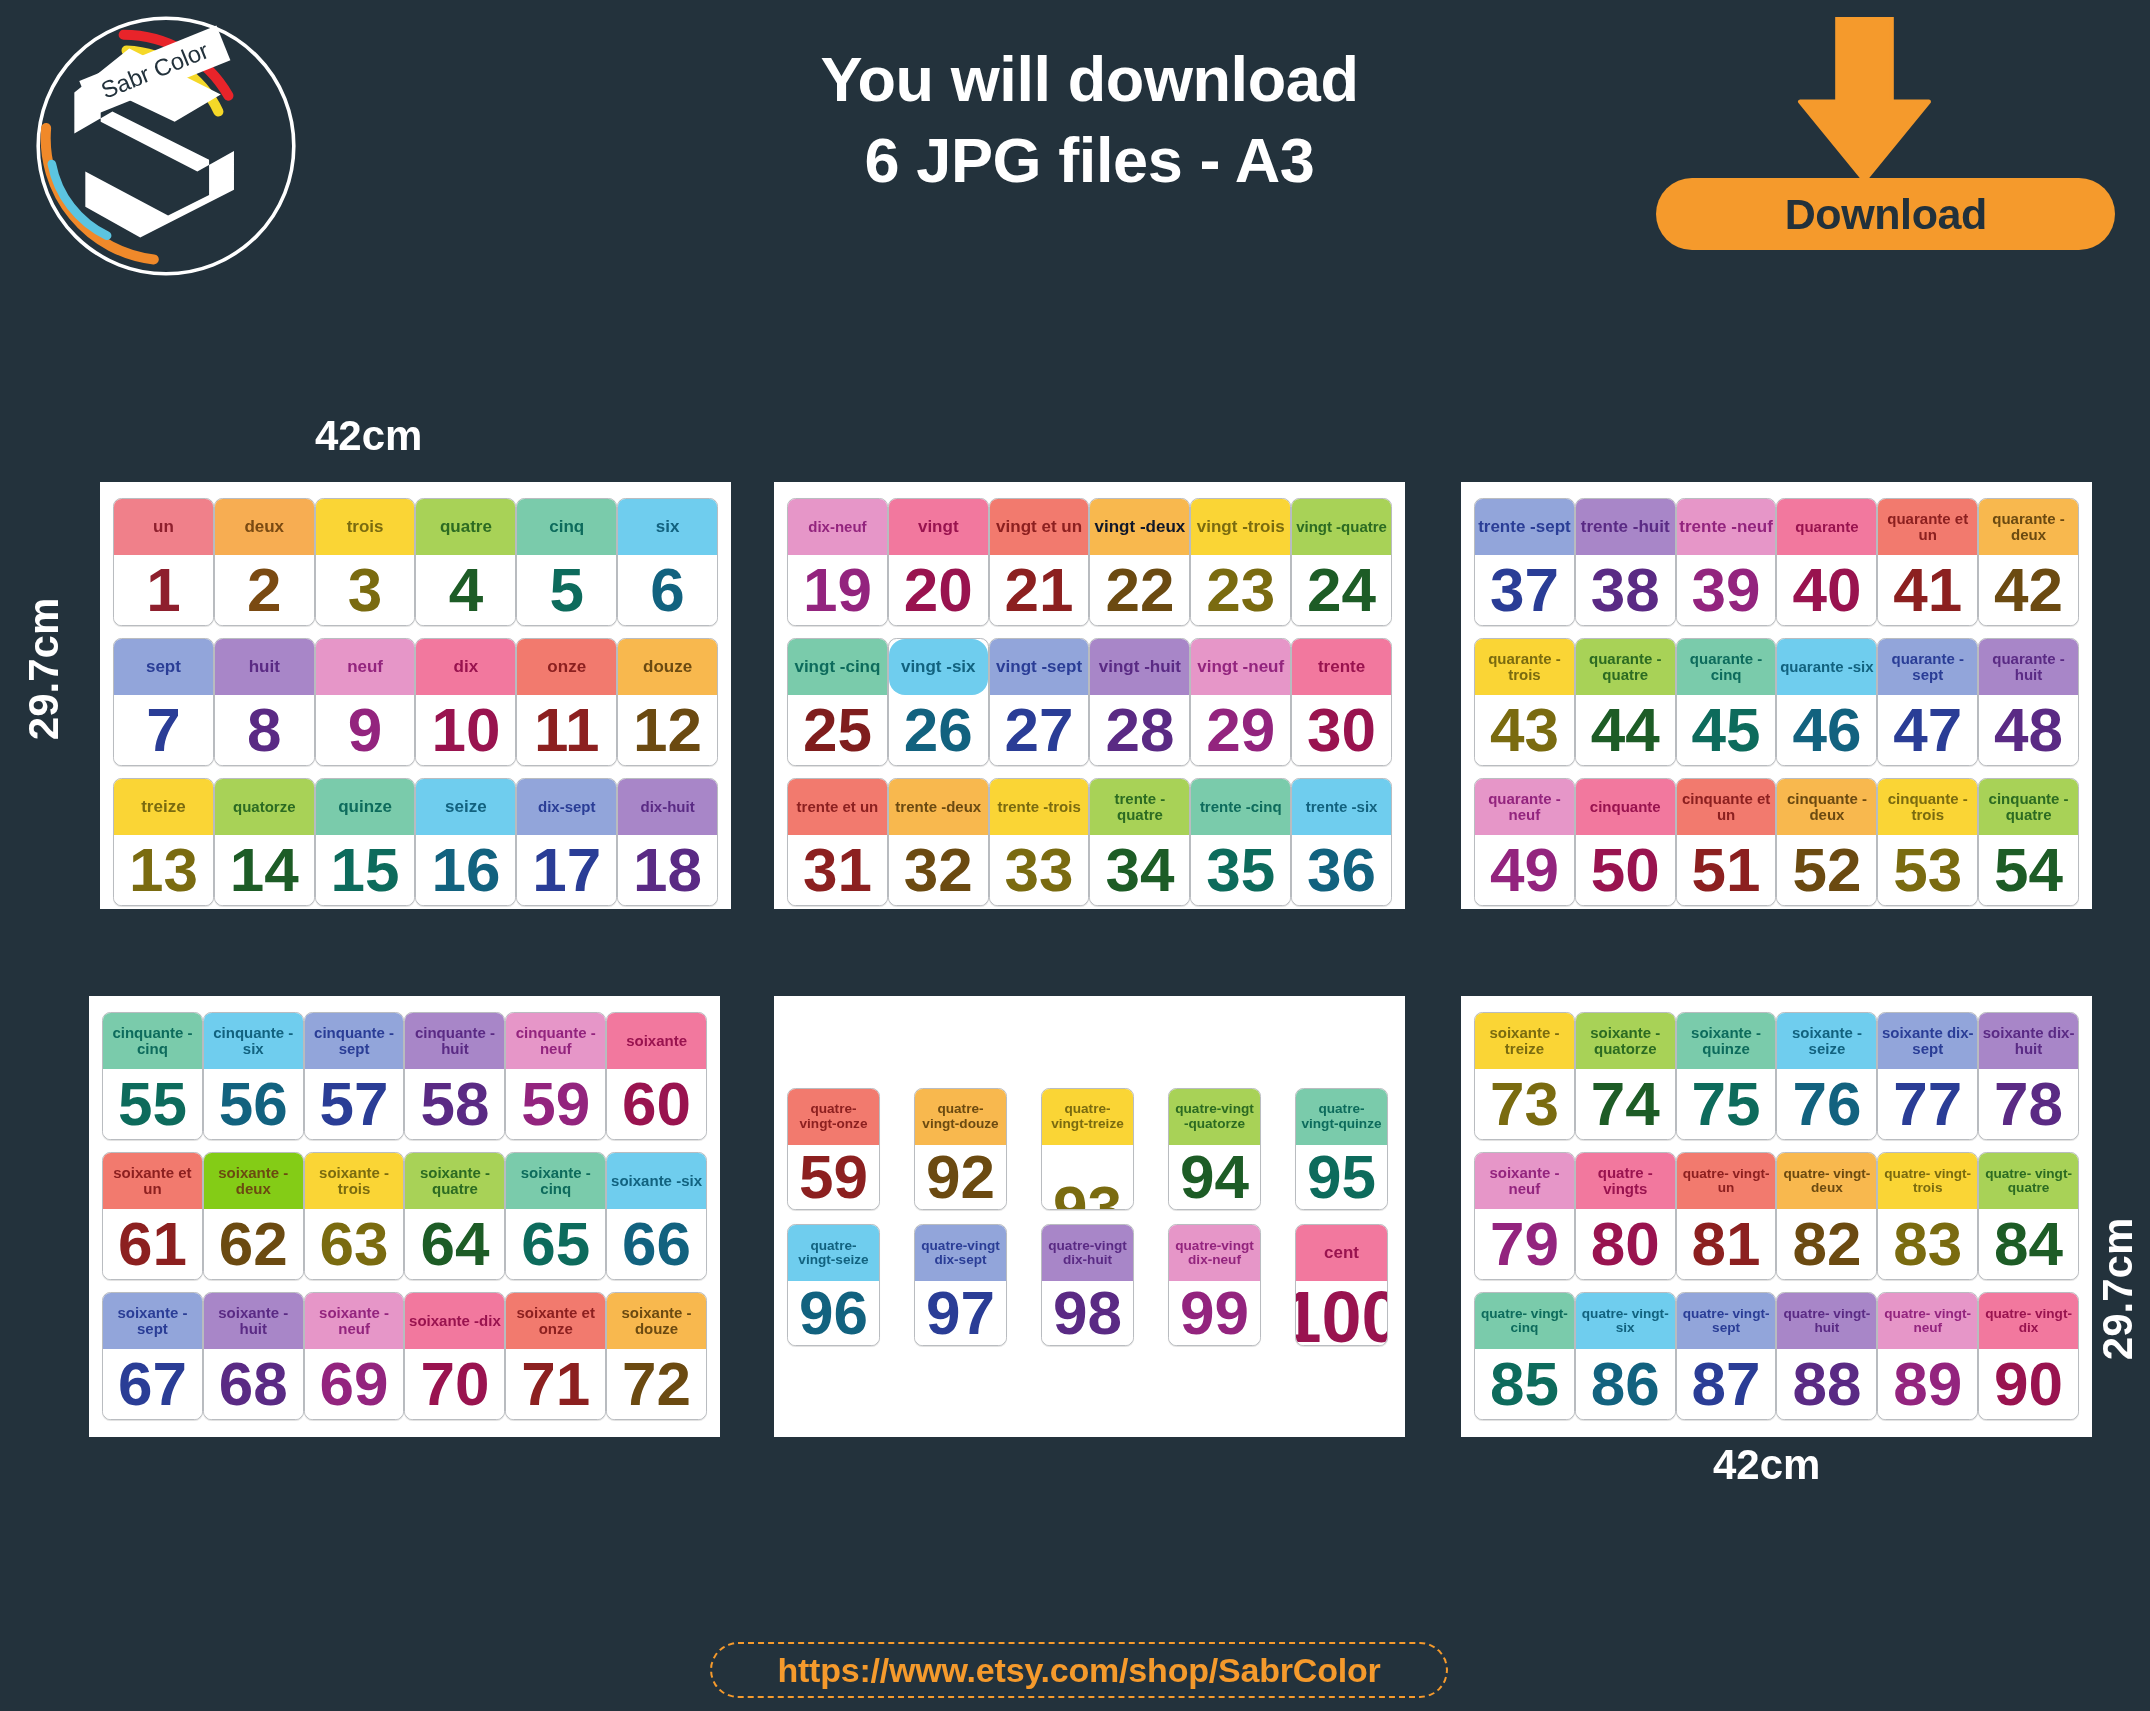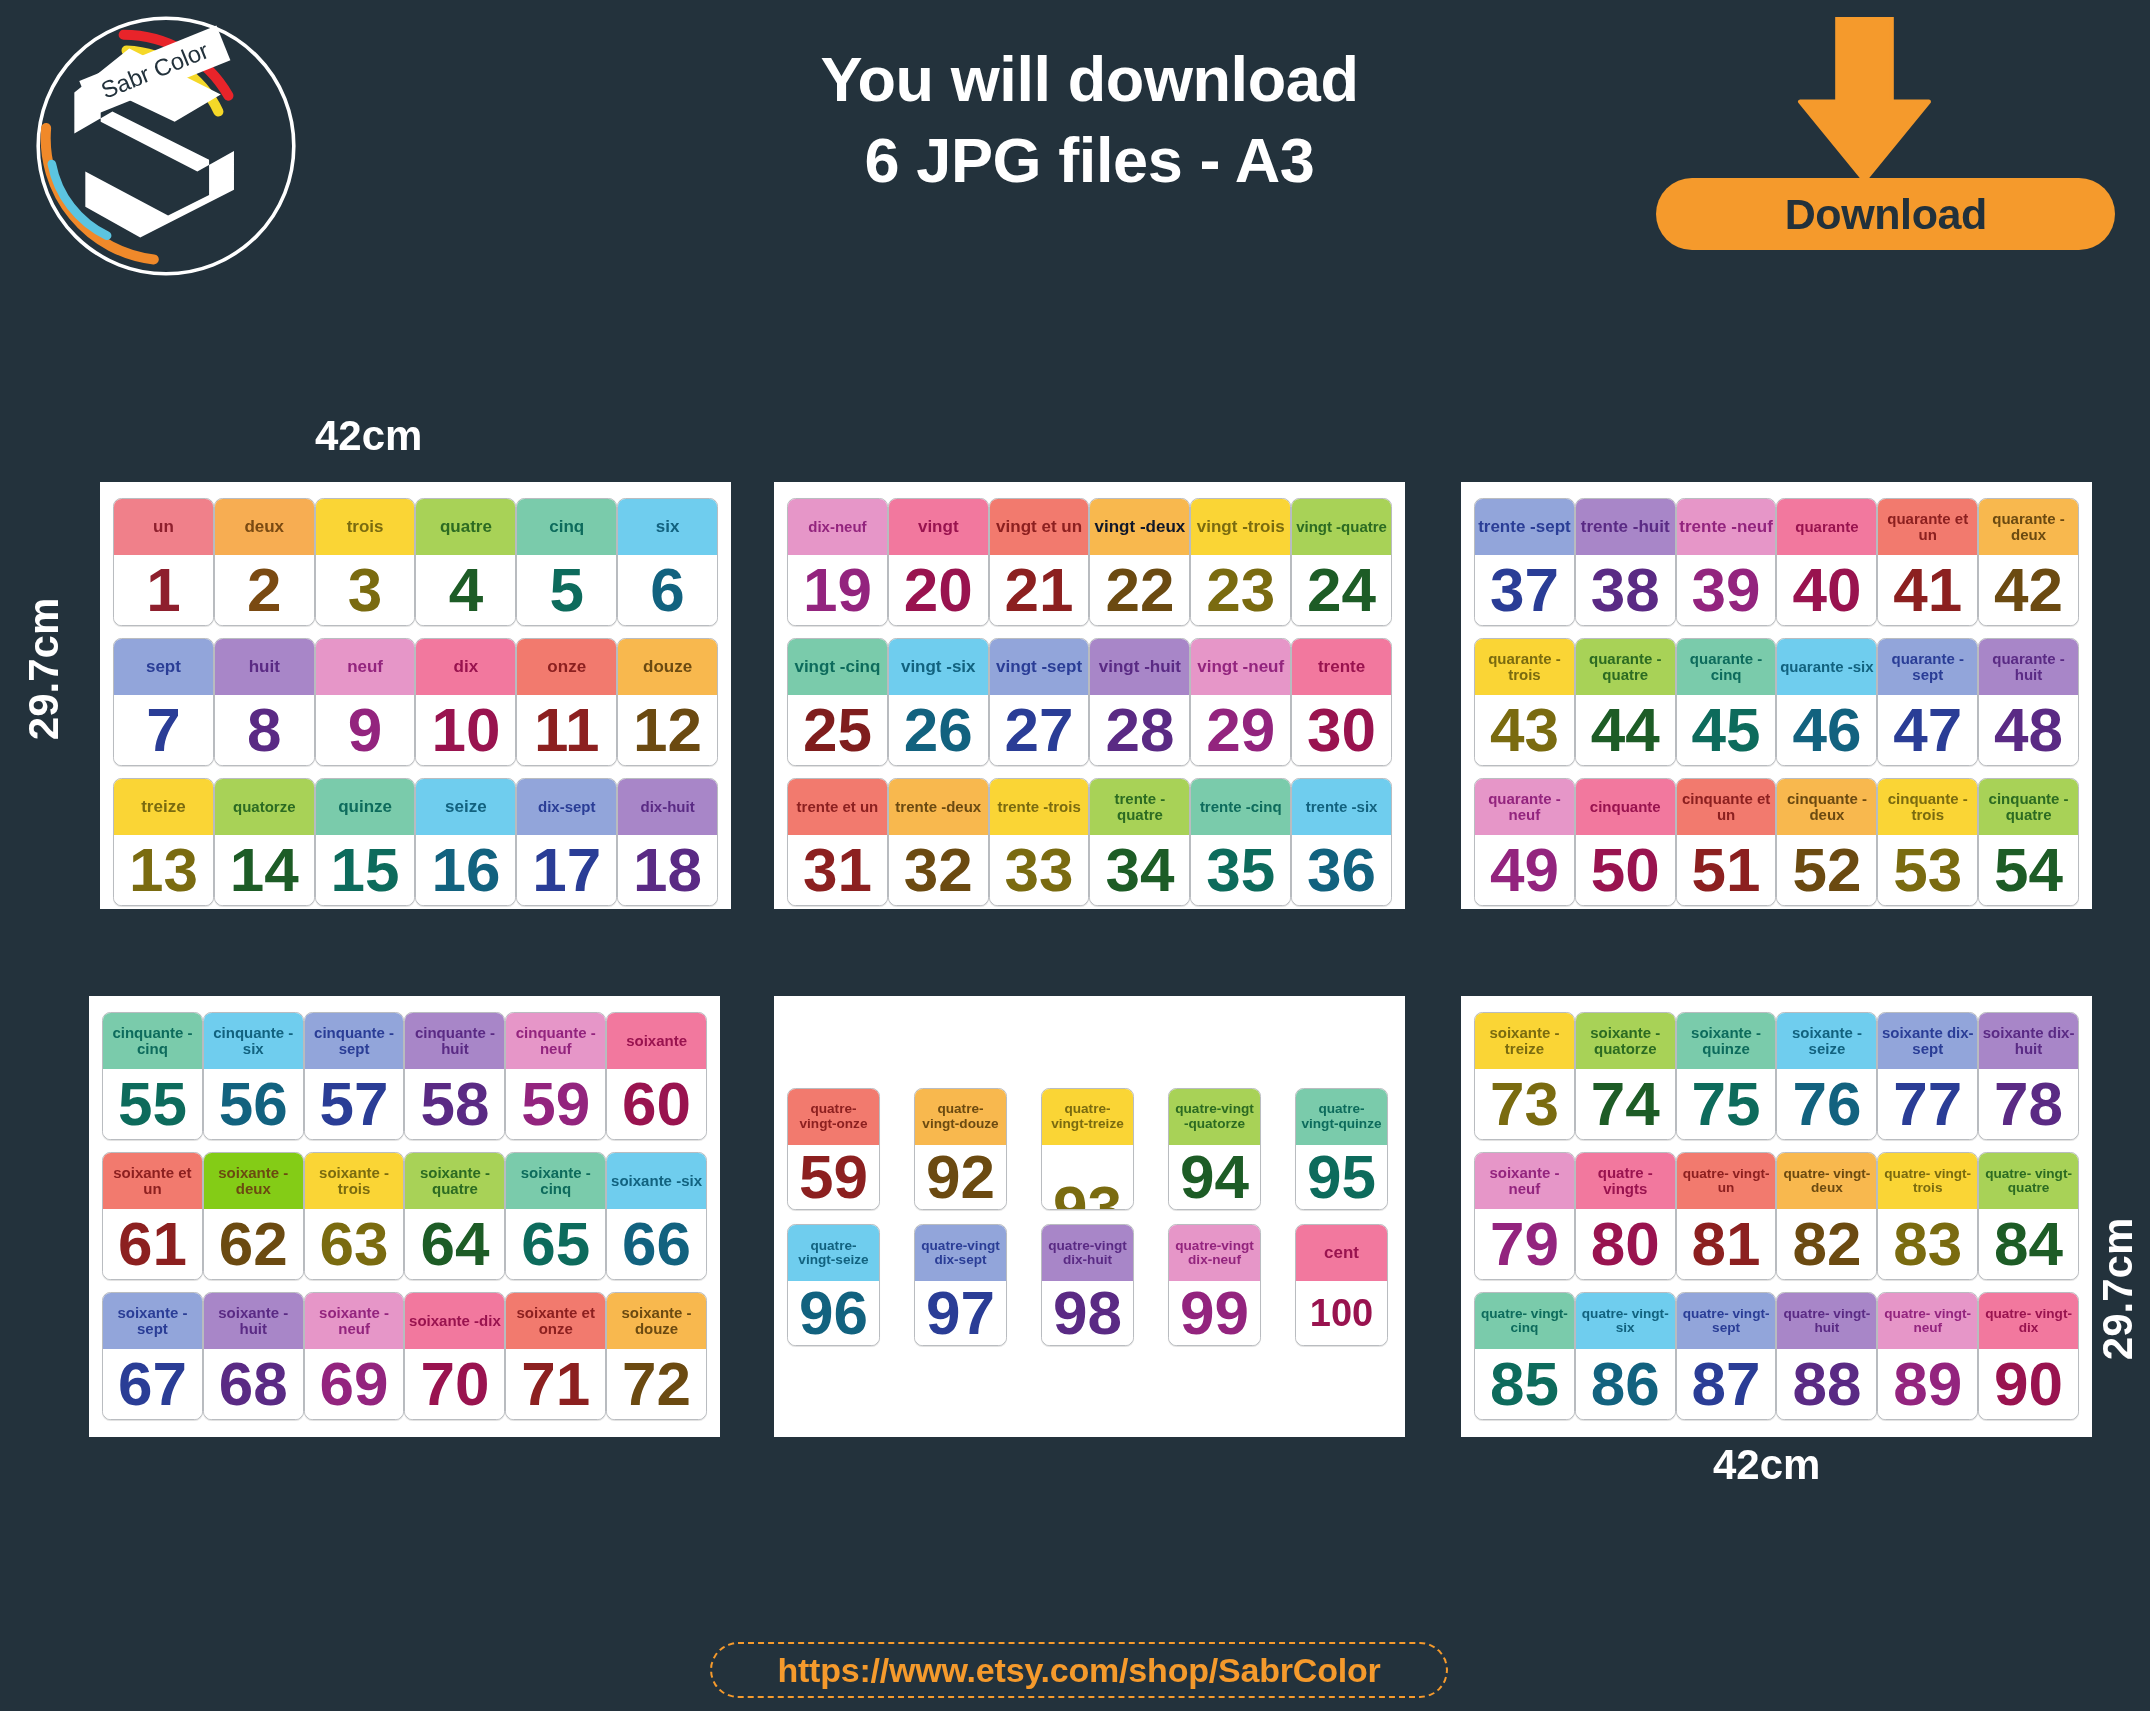--- a/index.html
+++ b/index.html
@@ -69,21 +69,21 @@
     word-break: break-word;
   }
   .card-head.small { font-size: 15px; }
   .card-head.tiny  { font-size: 13.6px; }
   .card-num {
     flex: 1 1 auto;
     display: flex; align-items: center; justify-content: center;
     font-size: 62px; font-weight: bold; line-height: 1;
     background: #ffffff;
   }
-  .card-num.narrow { font-size: 38px; }
+  .card-num.narrow { font-size: 72px; }
 
   
   #sheet-1 { left: 100px;  top: 482px;  width: 631px; height: 427px; }
   #sheet-2 { left: 774px; top: 482px;  width: 631px; height: 427px; }
   #sheet-3 { left: 1461px; top: 482px;  width: 631px; height: 427px; }
   #sheet-4 { left: 89px;  top: 996px; width: 631px; height: 441px; }
   #sheet-5 { left: 774px; top: 996px; width: 631px; height: 441px;
              padding-top: 92px; }
   #sheet-6 { left: 1461px; top: 996px; width: 631px; height: 441px; }
 
@@ -244,21 +244,21 @@
         <div class="card-head small" style="background: rgb(168, 210, 87); color: rgb(44, 107, 34);">vingt -quatre</div>
         <div class="card-num" style="color: rgb(29, 92, 38);">24</div>
       </div>
     </div>
     <div class="sheet-row">
       <div class="card">
         <div class="card-head" style="background: rgb(122, 203, 171); color: rgb(13, 107, 92);">vingt -cinq</div>
         <div class="card-num" style="color: #7f1d1d;">25</div>
       </div>
       <div class="card">
-        <div class="card-head" style="background: rgb(111, 205, 238); color: rgb(18, 98, 127);">vingt -six</div>
+        <div class="card-head" style="background: rgb(111, 205, 238); color: rgb(18, 98, 127); border-radius: 16px;">vingt -six</div>
         <div class="card-num" style="color: rgb(18, 98, 127);">26</div>
       </div>
       <div class="card">
         <div class="card-head" style="background: rgb(146, 165, 218); color: rgb(42, 61, 150);">vingt -sept</div>
         <div class="card-num" style="color: rgb(42, 61, 150);">27</div>
       </div>
       <div class="card">
         <div class="card-head" style="background: rgb(168, 134, 200); color: rgb(90, 42, 132);">vingt -huit</div>
         <div class="card-num" style="color: rgb(90, 42, 132);">28</div>
       </div>

